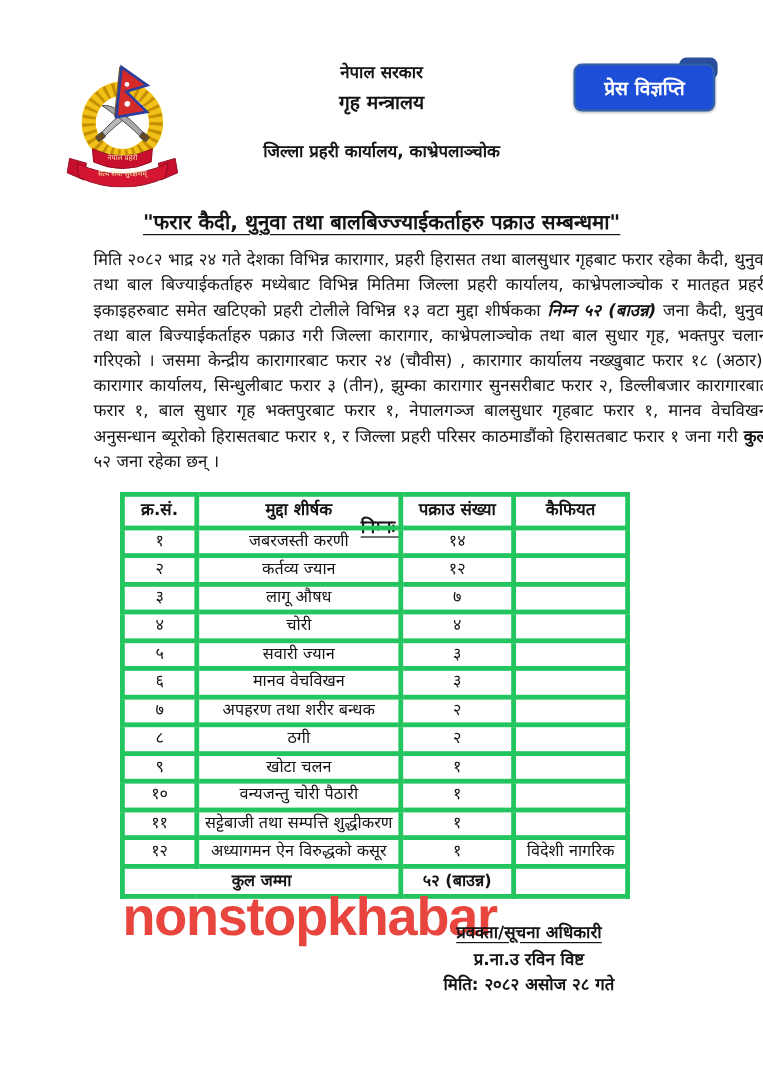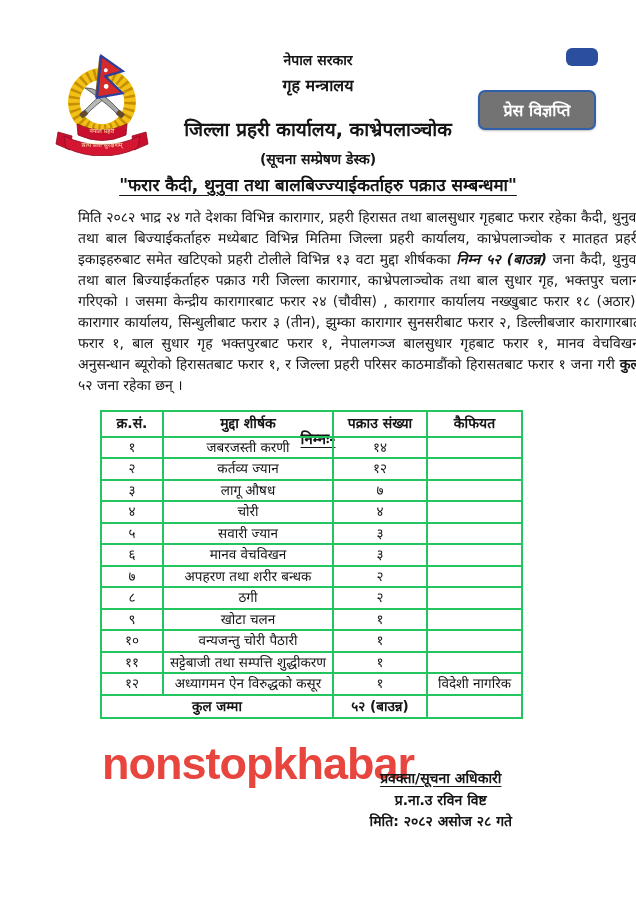--- a/index.html
+++ b/index.html
@@ -7,21 +7,21 @@
     position:relative;width:636px;height:900px;margin:0 auto;
     background:#ffffff;overflow:hidden;
     font-family:"DejaVu Sans","Liberation Sans",sans-serif;
     color:#151515;
   }
   
   .emblem{position:absolute;left:52px;top:48px;width:100px;height:108px;}
   .header-center{position:absolute;left:0;right:0;top:50px;text-align:center;}
   .hc-gov{font-size:14px;font-weight:bold;margin-bottom:5px;}
   .hc-min{font-size:16px;font-weight:bold;margin-bottom:20px;}
-  .hc-office{font-size:19px;font-weight:bold;margin-bottom:7px;}
+  .hc-office{font-size:14px;font-weight:bold;margin-bottom:7px;}
   .hc-desk{font-size:14px;font-weight:bold;}
   .press-badge{
     position:absolute;right:40px;top:53px;width:114px;height:36px;
     border-radius:7px;display:flex;align-items:center;justify-content:center;
     color:#ffffff;font-size:16px;font-weight:bold;z-index:2;
     box-shadow:0 1px 2px rgba(0,0,0,.25);
   }
   .press-badge-tab{
     position:absolute;right:38px;top:48px;width:32px;height:18px;
     border-radius:6px;z-index:1;
@@ -44,21 +44,21 @@
     font-size:15px;font-weight:bold;
     text-decoration:underline;text-underline-offset:3px;
   }
   table.cases{
     position:absolute;left:100px;top:410px;width:421px;
     border-collapse:collapse;table-layout:fixed;
     border:2px solid #000;
     font-family:inherit;
   }
   table.cases th,table.cases td{
-    border:2px solid #22c55e;text-align:center;vertical-align:middle;
+    border:4px solid #22c55e;text-align:center;vertical-align:middle;
     padding:1px 4px;font-size:13.5px;line-height:17.5px;
     overflow:hidden;white-space:nowrap;
   }
   table.cases th{font-weight:bold;font-size:14px;padding:3px 4px;}
   table.cases .total-row td{font-weight:bold;padding:2px 4px;}
   
   .watermark{
     position:absolute;left:102px;top:738px;
     font-family:"Liberation Sans",sans-serif;
     font-size:45px;font-weight:bold;letter-spacing:-1px;
@@ -101,25 +101,24 @@
       <path d="M12 88 Q50 106 88 88 L86 100 Q50 116 14 100 Z" fill="#d41633" stroke="#8f0c20" stroke-width="0.8"></path>
       <text x="50" y="85" text-anchor="middle" font-size="6" fill="#ffe9a8">नेपाल प्रहरी</text>
       <text x="50" y="99" text-anchor="middle" font-size="6" fill="#ffe9a8">सत्य सेवा सुरक्षणम्</text>
     </g>
   </svg>
 
   <div class="header-center">
     <div class="hc-gov">नेपाल सरकार</div>
     <div class="hc-min">गृह मन्त्रालय</div>
     <div class="hc-office">जिल्ला प्रहरी कार्यालय, काभ्रेपलाञ्चोक</div>
-    <div class="hc-desk">(सूचना सम्प्रेषण डेस्क)</div>
   </div>
 
   <div class="press-badge-tab" style="background: rgb(43, 79, 158);"></div>
-  <div class="press-badge" style="background: #737373; border: 2px solid rgb(48, 96, 172); margin-top: 37px;">प्रेस विज्ञप्ति</div>
+  <div class="press-badge" style="background: #1d4ed8; border: 2px solid rgb(48, 96, 172);">प्रेस विज्ञप्ति</div>
 
   <div class="doc-title">
     <span>"फरार कैदी, थुनुवा तथा बालबिज्ज्याईकर्ताहरु पक्राउ सम्बन्धमा"</span>
   </div>
 
   <div class="body-paragraph"><span>मिति २०८२ भाद्र २४ गते देशका विभिन्न कारागार, प्रहरी हिरासत तथा बालसुधार गृहबाट फरार रहेका कैदी, थुनुवा तथा बाल बिज्याईकर्ताहरु मध्येबाट विभिन्न मितिमा जिल्ला प्रहरी कार्यालय, काभ्रेपलाञ्चोक र मातहत प्रहरी इकाइहरुबाट समेत खटिएको प्रहरी टोलीले विभिन्न १३ वटा मुद्दा शीर्षकका </span><span class="bi">निम्न ५२ (बाउन्न)</span><span> जना कैदी, थुनुवा तथा बाल बिज्याईकर्ताहरु पक्राउ गरी जिल्ला कारागार, काभ्रेपलाञ्चोक तथा बाल सुधार गृह, भक्तपुर चलान गरिएको । जसमा केन्द्रीय कारागारबाट फरार २४ (चौवीस) , कारागार कार्यालय नख्खुबाट फरार १८ (अठार), कारागार कार्यालय, सिन्धुलीबाट फरार ३ (तीन), झुम्का कारागार सुनसरीबाट फरार २, डिल्लीबजार कारागारबाट फरार १, बाल सुधार गृह भक्तपुरबाट फरार १, नेपालगञ्ज बालसुधार गृहबाट फरार १, मानव वेचविखन अनुसन्धान ब्यूरोको हिरासतबाट फरार १, र जिल्ला प्रहरी परिसर काठमाडौंको हिरासतबाट फरार १ जना गरी </span><span class="b">कुल</span><span> ५२ जना रहेका छन् ।</span></div>
 
   <div class="table-caption">
     <span>निम्नः-</span>
   </div>

